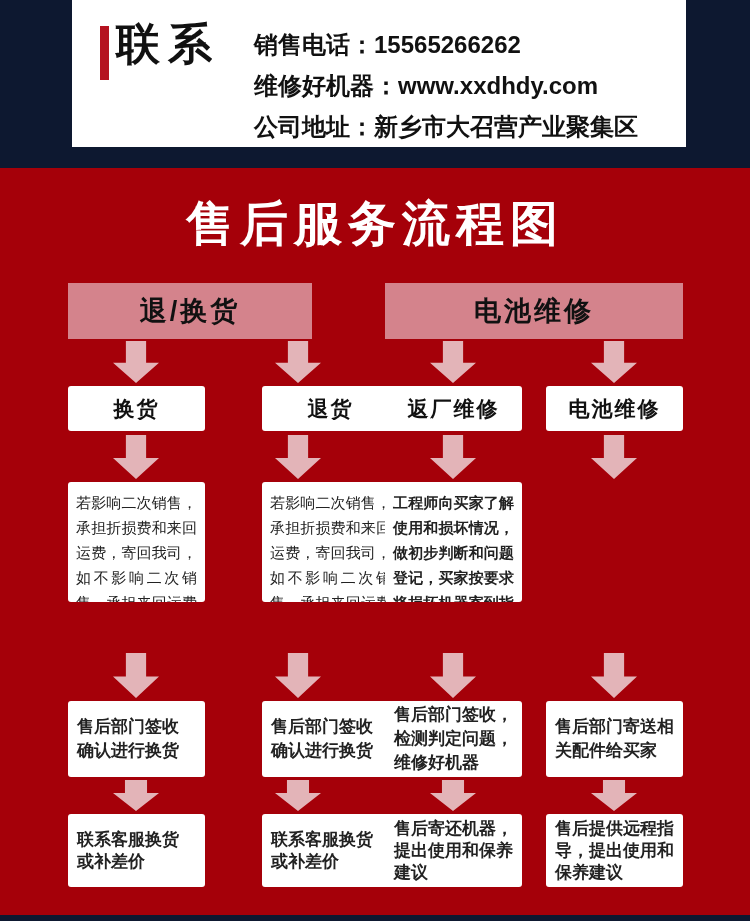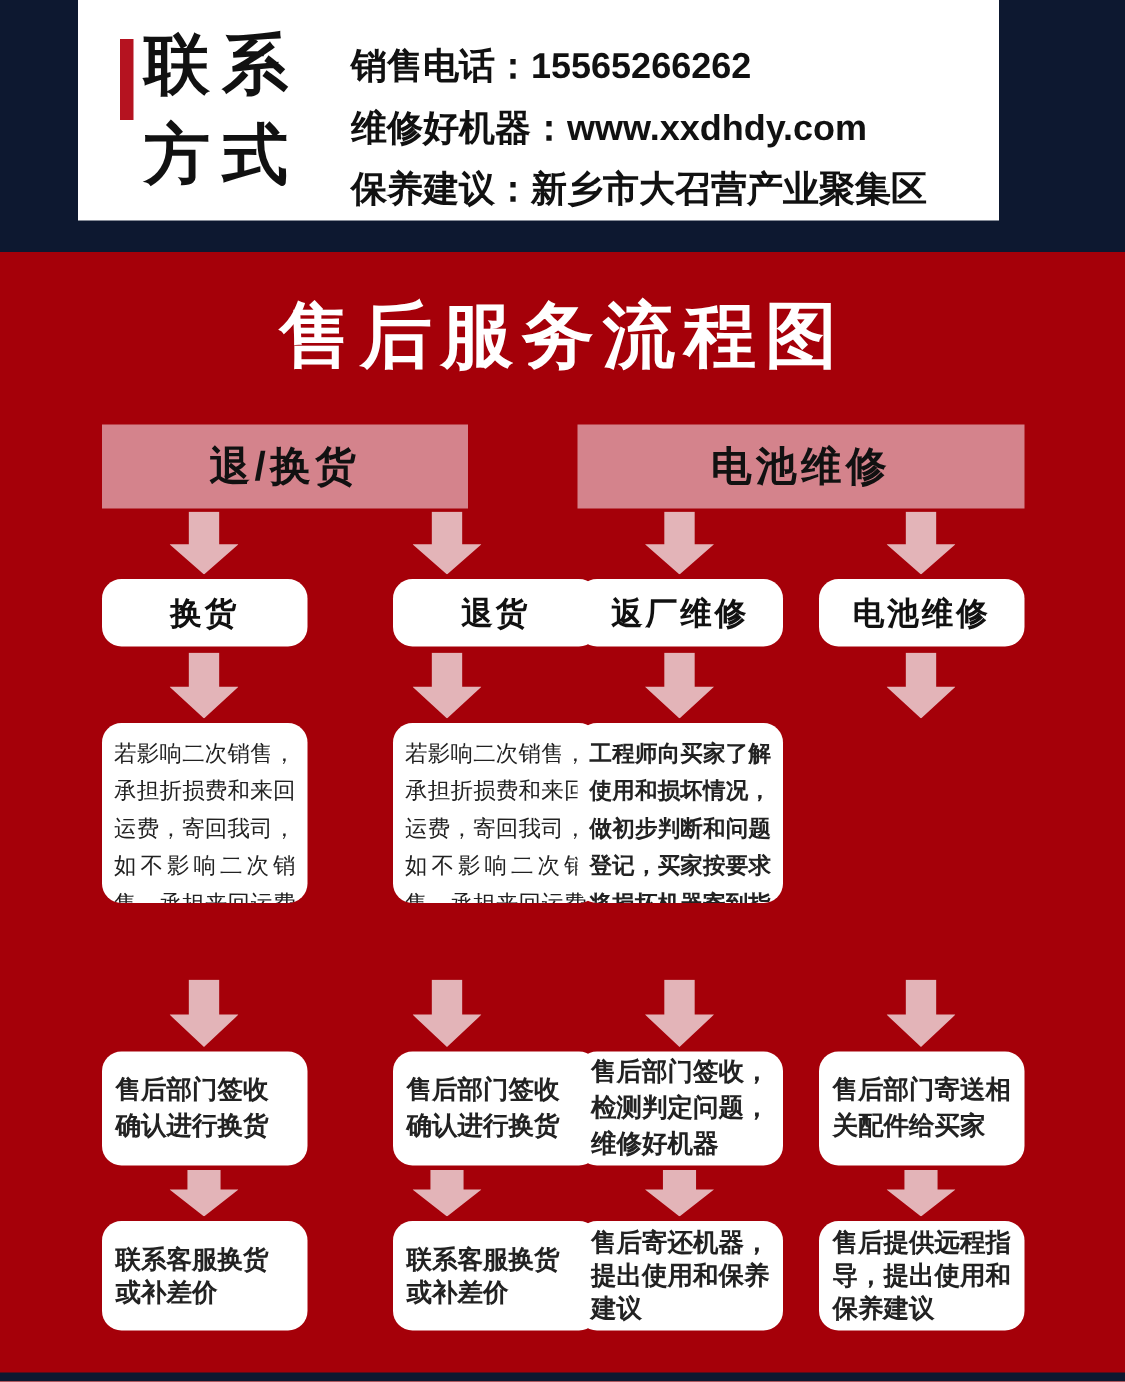--- a/index.html
+++ b/index.html
@@ -24,21 +24,21 @@
   }
   
   .top-band {
     position: absolute;
     left: 0; top: 0;
     width: 750px; height: 168px;
     background: var(--navy);
   }
   .contact-card {
     position: absolute;
-    left: 52px; top: 0;
+    left: 72px; top: 0;
     width: 614px; height: 147px;
     background: #ffffff;
   }
   .accent-bar {
     position: absolute;
     left: 28px; top: 26px;
     width: 9px; height: 54px;
     background: var(--accent-red);
   }
   .contact-label {
@@ -97,21 +97,21 @@
   }
   .arrow-r1 { top: 341px; height: 42px; }
   .arrow-r2 { top: 435px; height: 44px; }
   .arrow-r3 { top: 653px; height: 45px; }
   .arrow-r4 { top: 780px; height: 31px; clip-path: polygon(26% 0, 74% 0, 74% 42%, 100% 42%, 50% 100%, 0 42%, 26% 42%); }
 
   .c0 { left: 68px; }
   .c1 { left: 230px; margin-left: 32px; }
   .c2 { left: 385px; font-weight: bold; }
   .c3 { left: 546px; }
-  .col-box { position: absolute; width: 137px; background: var(--box-white); border-radius: 13px; }
+  .col-box { position: absolute; width: 137px; background: var(--box-white); border-radius: 3px; }
   .ac0 { left: 113px; }
   .ac1 { left: 275px; }
   .ac2 { left: 430px; }
   .ac3 { left: 591px; }
 
   .step-box {
     top: 386px; height: 45px;
     display: flex;
     align-items: center;
     justify-content: center;
@@ -159,25 +159,25 @@
   }
 </style>
 </head>
 <body>
 
 <div class="page">
 
   <div class="top-band">
     <div class="contact-card">
       <div class="accent-bar"></div>
-      <div class="contact-label"><span>联系</span><br><span>方式</span></div>
+      <div class="contact-label"><span>联系</span><br></div>
       <div class="contact-lines">
         <div class="contact-line">销售电话：15565266262</div>
         <div class="contact-line">维修好机器：www.xxdhdy.com</div>
-        <div class="contact-line">保养建议：新乡市大召营产业聚集区</div>
+        <div class="contact-line">公司地址：新乡市大召营产业聚集区</div>
       </div>
     </div>
   </div>
 
   <div class="chart-title">售后服务流程图</div>
 
   <div class="group-bar g0">退/换货</div>
   <div class="group-bar g1">电池维修</div>
 
   <div class="down-arrow arrow-r1 ac0"></div>

